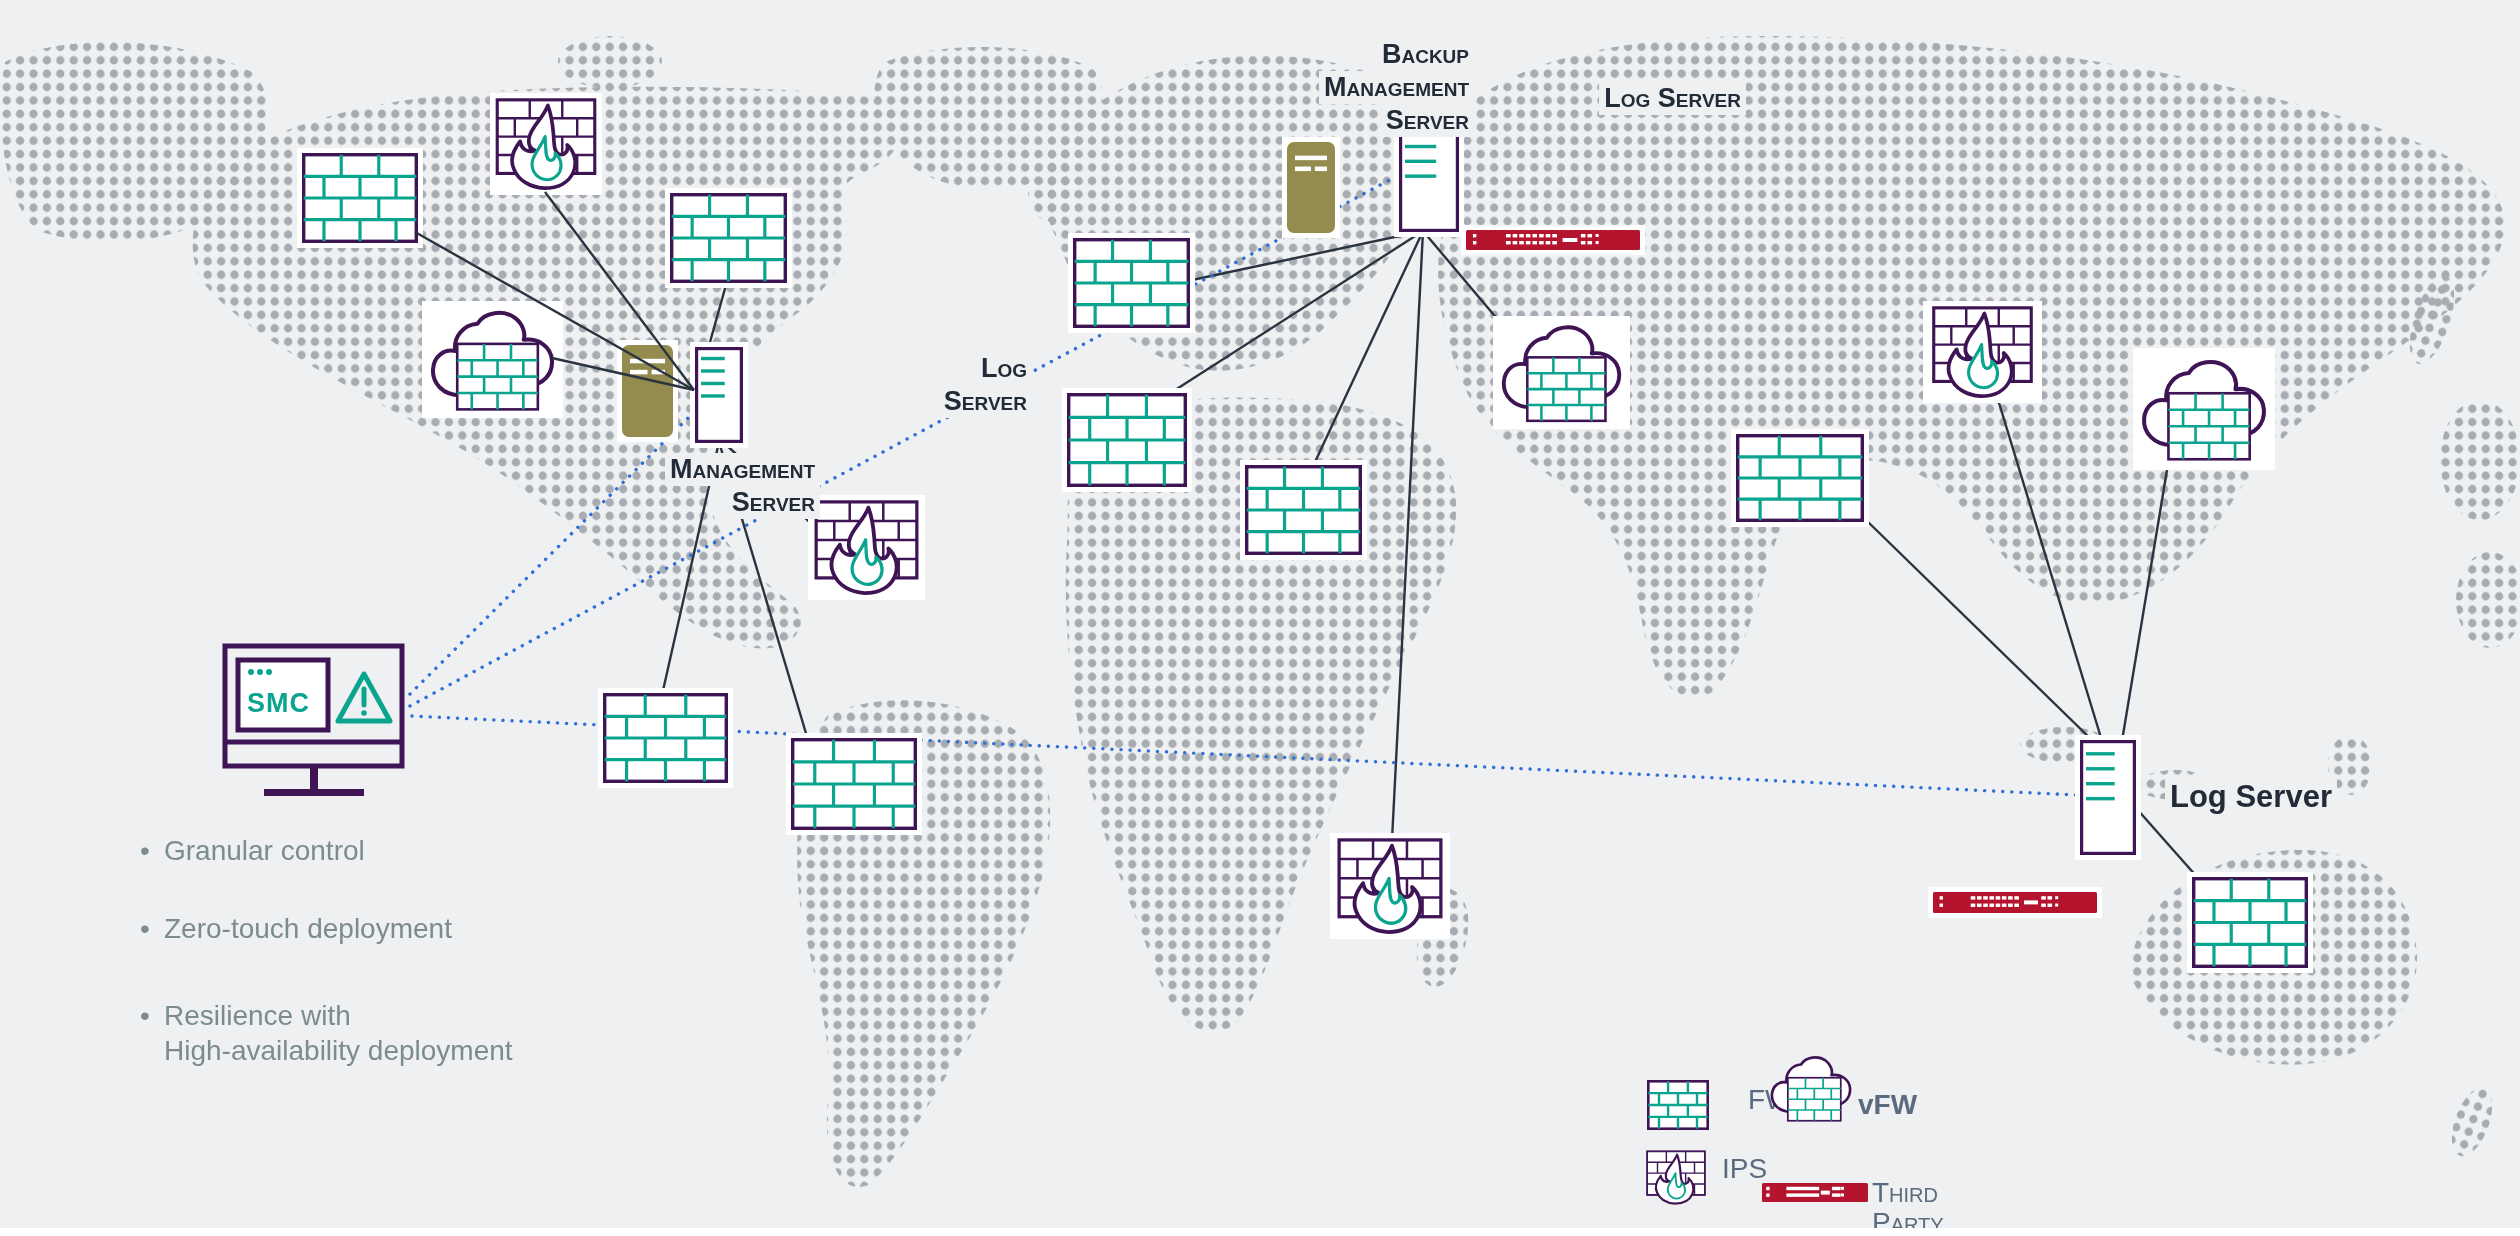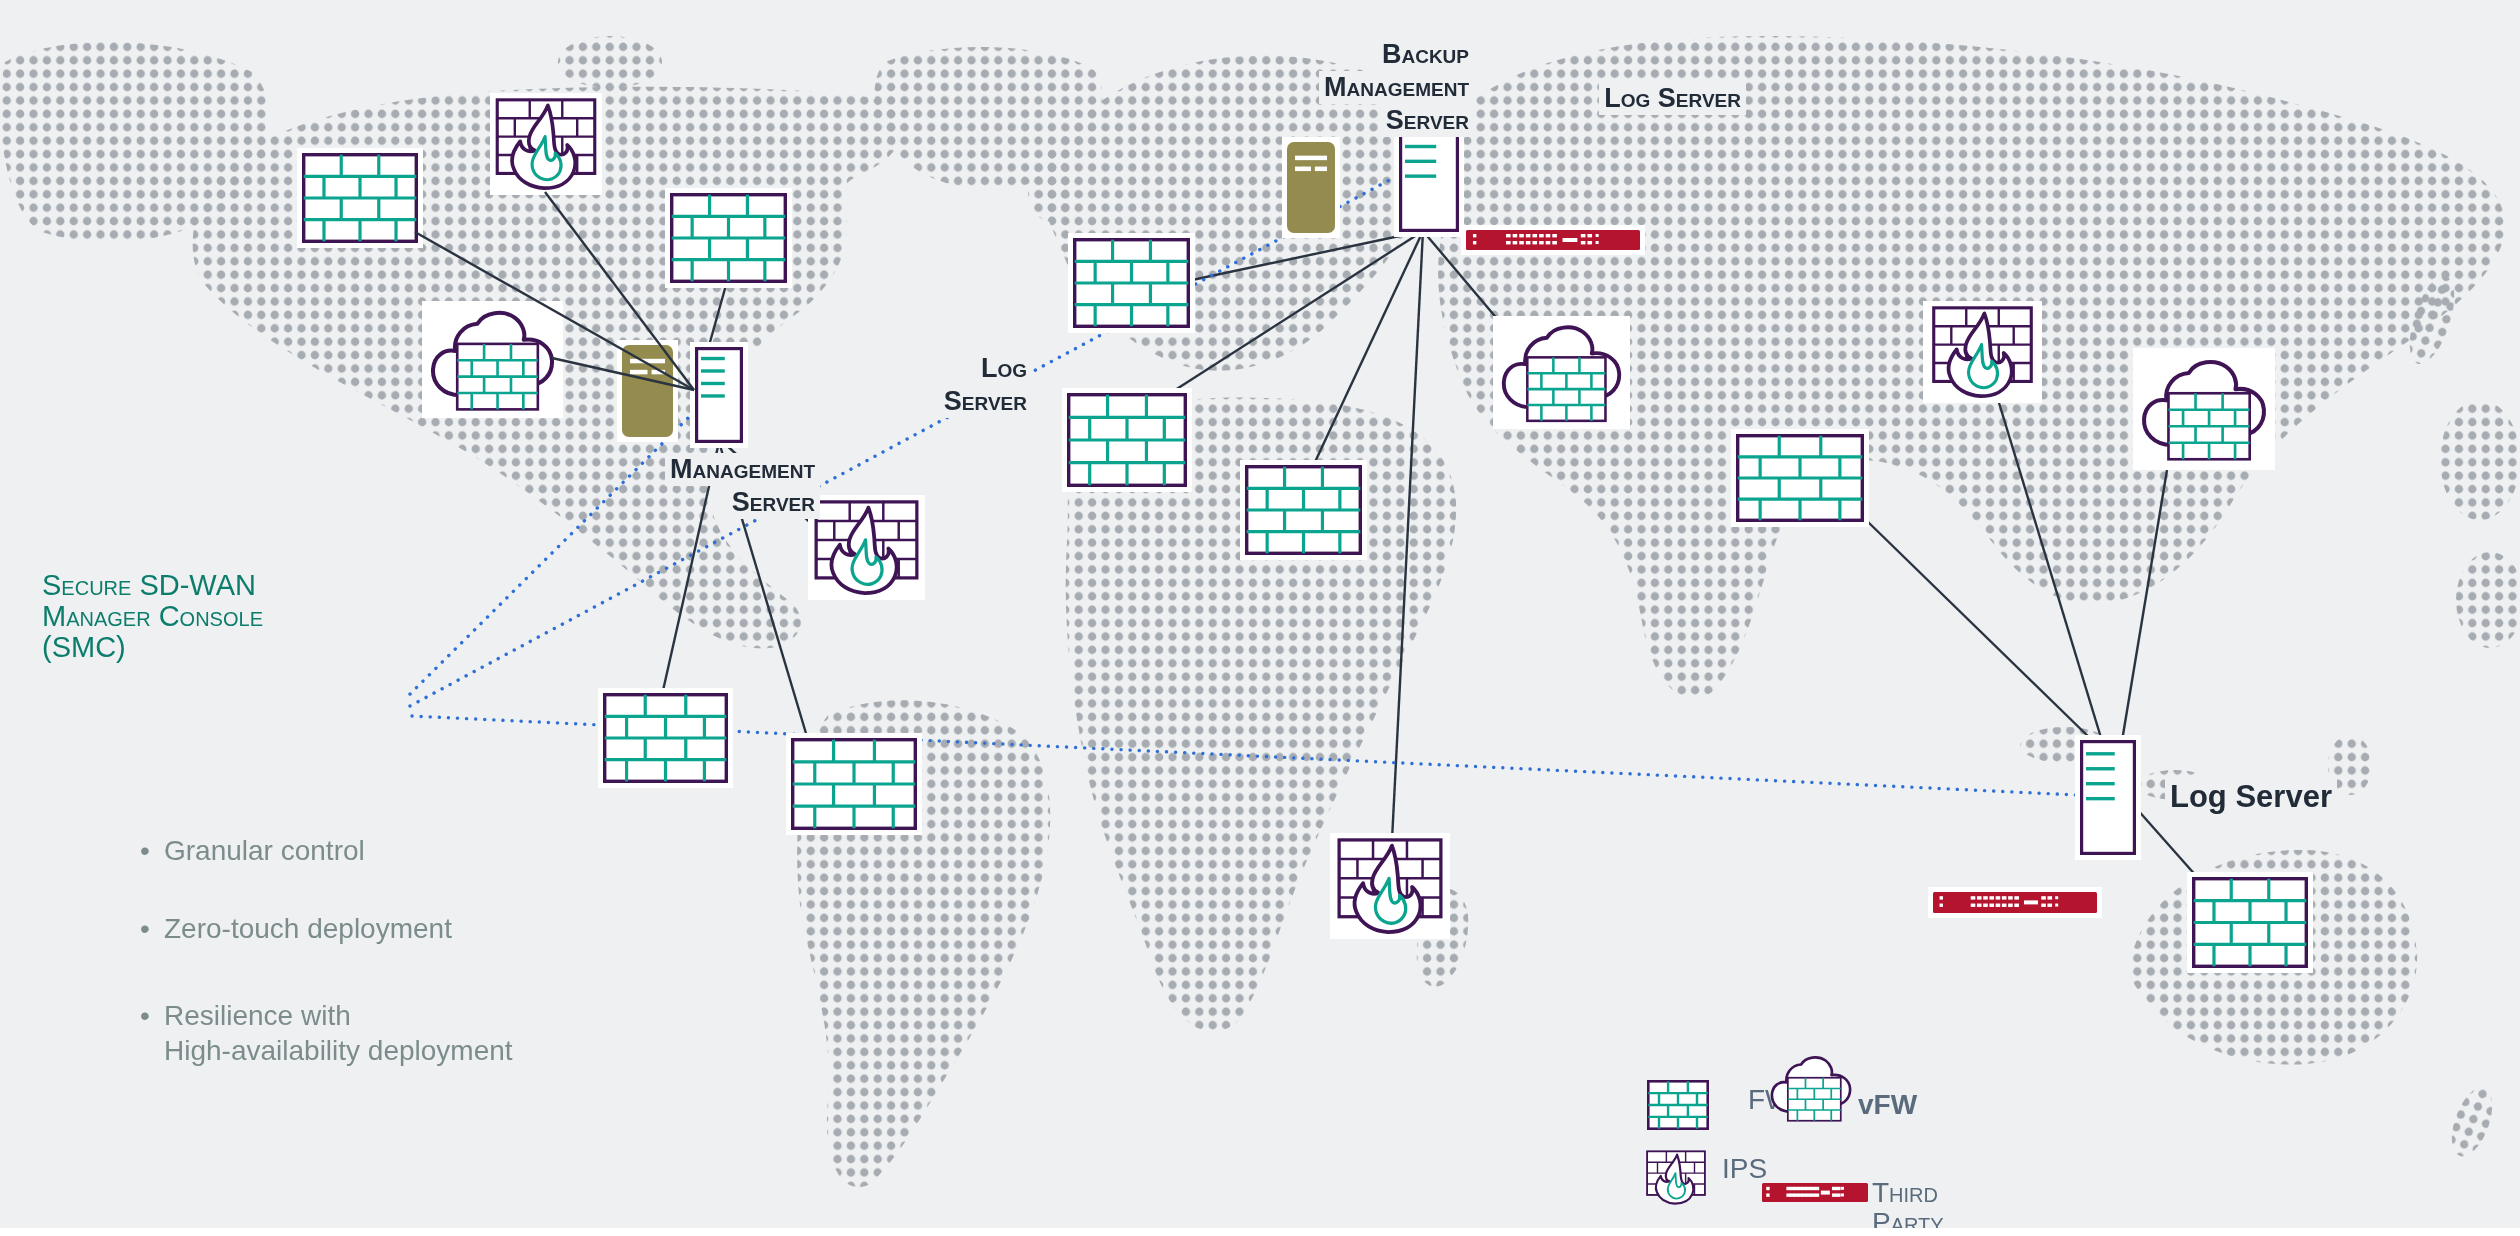--- a/index.html
+++ b/index.html
@@ -466,26 +466,37 @@
         <div><span class="ln">Server</span></div>
       </div>
       <div class="node-label" style="left: 1306px; width: 440px; top: 82px;">
         <div><span class="ln">Log Server</span></div>
       </div>
       <div class="node-label plain" style="left: 2165px; text-align: left; top: 779px;">
         <div><span class="ln">Log Server</span></div>
       </div>
     </div>
 
-  <div class="smc-title">
-    <div>Secure SD-WAN</div>
-    <div>Manager Console</div>
-    <div>(SMC)</div>
+
+  <div id="smc-monitor">
+    <svg width="184" height="158" viewBox="0 0 184 158">
+      <rect x="3" y="3" width="177" height="120" fill="none" stroke="#3f1454" stroke-width="5"></rect>
+      <line x1="3" y1="99" x2="180" y2="99" stroke="#3f1454" stroke-width="5"></line>
+      <rect x="88" y="125" width="8" height="21" fill="#3f1454"></rect>
+      <rect x="42" y="146" width="100" height="7" fill="#3f1454"></rect>
+      <rect x="16" y="17" width="90" height="70" fill="#ffffff" stroke="#3f1454" stroke-width="5"></rect>
+      <circle cx="29" cy="29" r="3" fill="#0aa48f"></circle>
+      <circle cx="38" cy="29" r="3" fill="#0aa48f"></circle>
+      <circle cx="47" cy="29" r="3" fill="#0aa48f"></circle>
+      <text x="25" y="69" font-size="27" font-weight="bold" fill="#0aa48f" letter-spacing="1" font-family="Liberation Sans, sans-serif">SMC</text>
+      <path d="M142 31 L168 78 L116 78 Z" fill="none" stroke="#0aa48f" stroke-width="5" stroke-linejoin="round"></path>
+      <line x1="142" y1="46" x2="142" y2="62" stroke="#0aa48f" stroke-width="5" stroke-linecap="round"></line>
+      <circle cx="142" cy="70" r="2.8" fill="#0aa48f"></circle>
+    </svg>
   </div>
-
 
   <div class="bullet" style="left:140px; top:833px;">
     <span class="dot">•</span>
     <span class="txt">Granular control</span>
   </div>
   <div class="bullet" style="left:140px; top:911px;">
     <span class="dot">•</span>
     <span class="txt">Zero-touch deployment</span>
   </div>
   <div class="bullet" style="left:140px; top:998px;">

